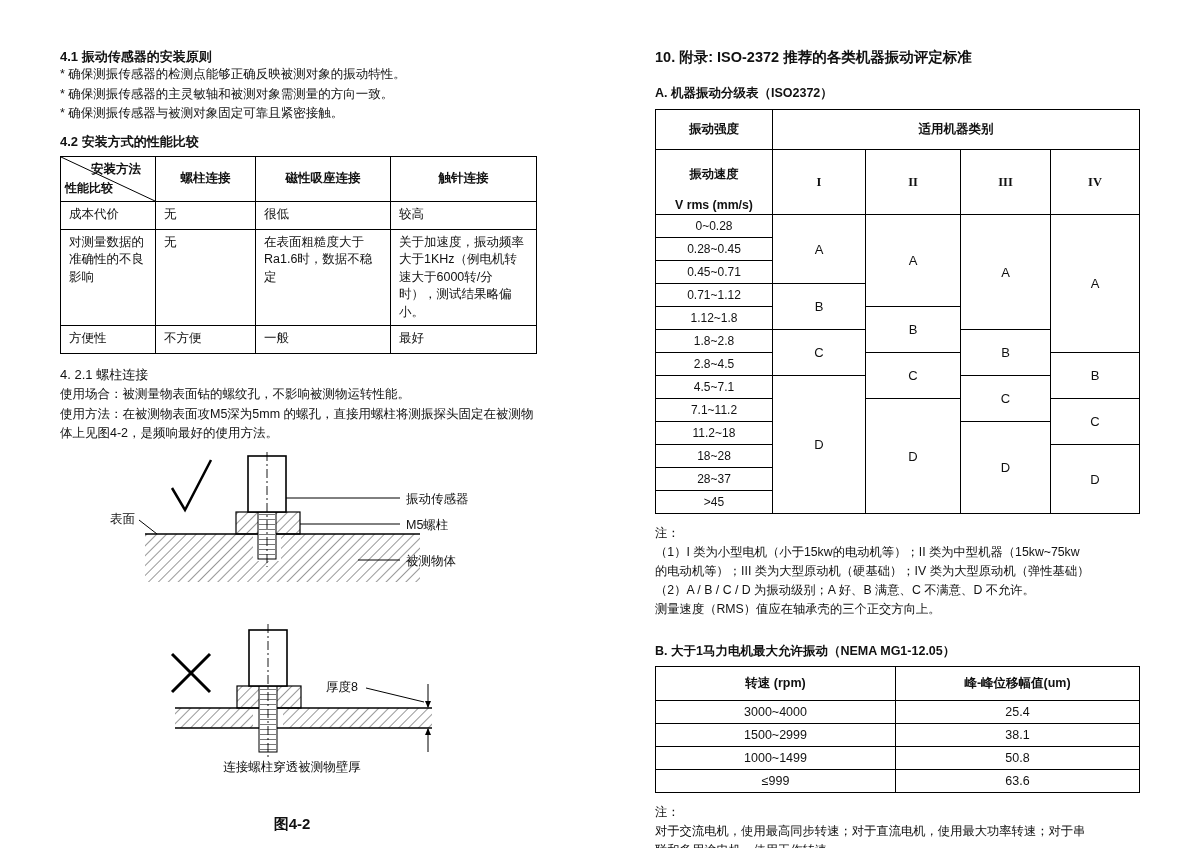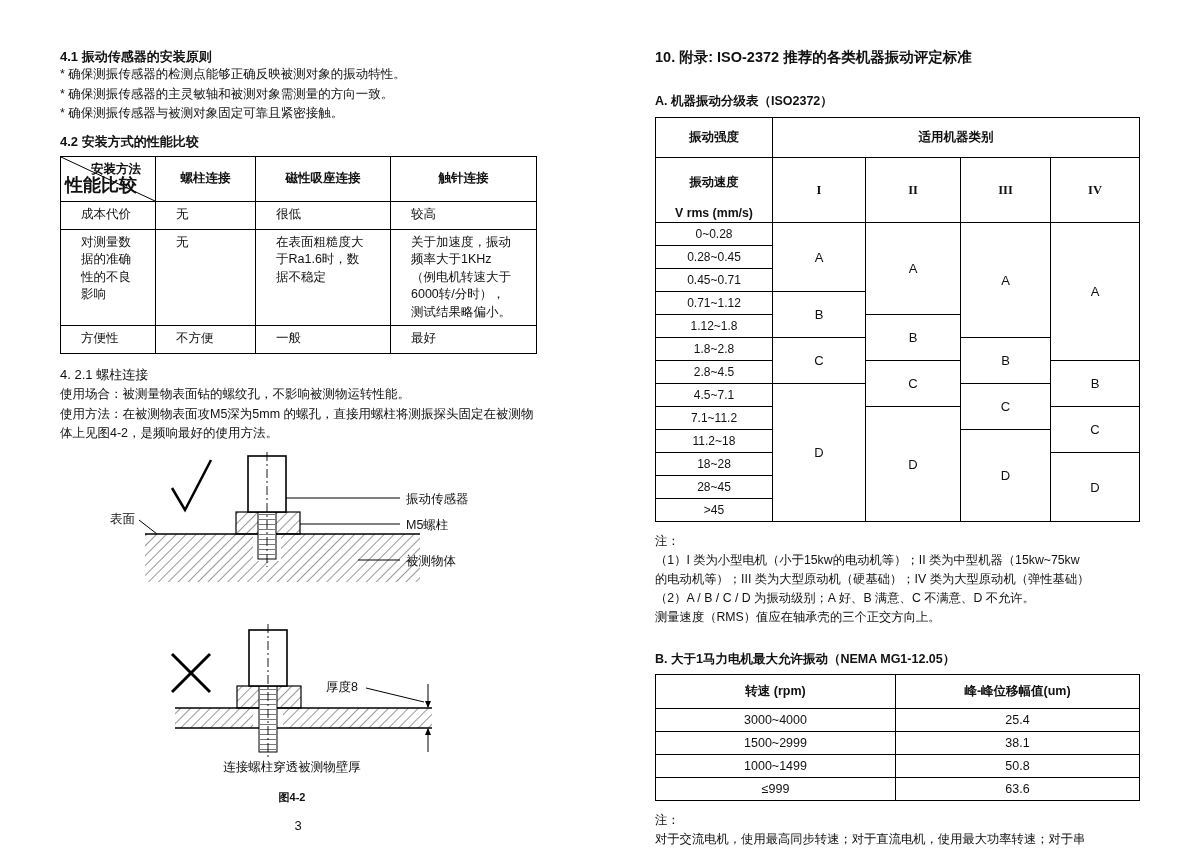--- a/index.html
+++ b/index.html
@@ -14,39 +14,39 @@
 
   .h13 { font-size:13px; font-weight:700; line-height:17px; margin:0; }
   .mt9 { margin-top:9px; }
   .line { font-size:12.5px; line-height:19.5px; white-space:normal; }
   .para { font-size:12.5px; line-height:19.5px; margin-top:2px; }
 
   
   table.cmp { border-collapse:collapse; table-layout:fixed; width:476px; margin-top:6px; }
   table.cmp th, table.cmp td { border:1px solid #000; font-size:12.5px; }
   table.cmp thead th { font-weight:700; text-align:center; height:44px; padding:0 2px; }
-  table.cmp td { padding:4px 20px; vertical-align:top; line-height:17.5px; text-align:left; }
+  table.cmp td { padding:4px 8px; vertical-align:top; line-height:17.5px; text-align:left; }
   #cmp-body tr:nth-child(1) { height:28px; }
   #cmp-body tr:nth-child(2) { height:86px; }
   #cmp-body tr:nth-child(3) { height:28px;margin-left:7px; }
   th.diag { position:relative; padding:0; }
   th.diag svg.diag-line { position:absolute; left:0; top:0; width:100%; height:100%; display:block; }
   .corner-top    { position:absolute; top:4px; right:14px; font-weight:700; font-size:12.5px; }
-  .corner-bottom { position:absolute; bottom:4px; left:4px; font-weight:700; font-size:18px; }
+  .corner-bottom { position:absolute; bottom:4px; left:4px; font-weight:700; font-size:12px; }
 
   
   svg.figure { display:block; margin-top:8px; }
   svg.figure text { font-size:12.5px; fill:#111; font-family:"Liberation Sans","DejaVu Sans",sans-serif; }
-  .fig-caption { width:464px; text-align:center; font-size:11px; font-weight:700; margin-top:3px; }
+  .fig-caption { width:464px; text-align:center; font-size:15px; font-weight:700; margin-top:28px; }
   .pageno { width:476px; text-align:center; font-size:13px; margin-top:13px; }
   .pageno-r { width:484px; text-align:center; font-size:13px; margin-top:12px; }
 
   
   .title14 { font-size:14.5px; font-weight:700; line-height:19px; margin:0; }
-  .hsub { font-size:12.5px; font-weight:700; margin-top:26px; line-height:17px; }
+  .hsub { font-size:12.5px; font-weight:700; margin-top:18px; line-height:17px; }
 
   table.iso { border-collapse:collapse; table-layout:fixed; width:484px; margin-top:7px; }
   table.iso th, table.iso td { border:1px solid #000; text-align:center; vertical-align:middle; }
   table.iso thead tr.r1 { height:40px; }
   table.iso thead tr.r2 { height:50px; }
   table.iso thead th { font-size:12.5px; font-weight:700; }
   .roman { font-family:"Liberation Serif","DejaVu Serif",serif; font-weight:700; font-size:13.5px; }
   .vhdr div { line-height:16px; font-size:12.3px;margin-top:15px; }
   #iso-body tr { height:23px; }
   #iso-body td.speed { font-size:12px; }
@@ -262,21 +262,21 @@
         </tr>
         <tr>
           <td class="speed">11.2~18</td>
           <td class="grade" rowspan="4">D</td>
         </tr>
         <tr>
           <td class="speed">18~28</td>
           <td class="grade" rowspan="3">D</td>
         </tr>
         <tr>
-          <td class="speed">28~45</td>
+          <td class="speed">28~37</td>
         </tr>
         <tr>
           <td class="speed">&gt;45</td>
         </tr>
       </tbody>
   </table>
 
   <div class="notes">
       <div class="line">注：</div>
       <div class="line">（1）I 类为小型电机（小于15kw的电动机等）；II 类为中型机器（15kw~75kw</div>

